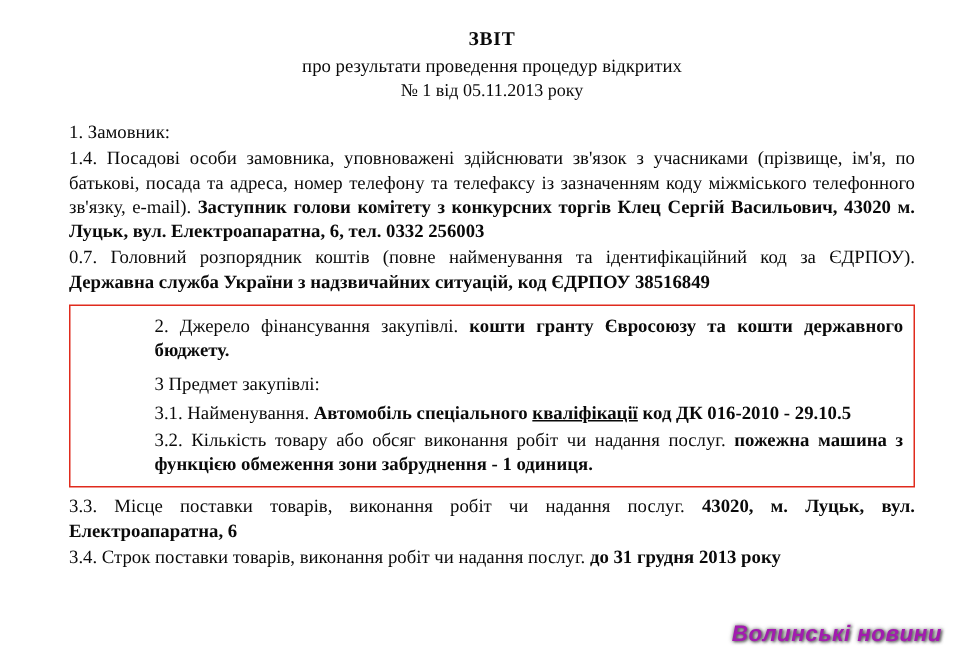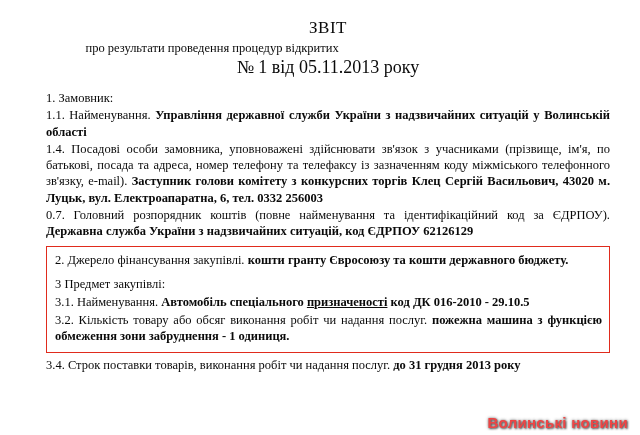--- a/index.html
+++ b/index.html
@@ -17,35 +17,35 @@
   }
   .page {
     position: relative;
     width: 640px;
     height: 435px;
     box-sizing: border-box;
     padding: 18px 30px 0 46px;
   }
   .title {
     text-align: center;
-    font-weight: normal;
-    font-size: 17px;
+    font-weight: bold;
+    font-size: 13px;
     letter-spacing: 0.5px;
     margin: 0 0 2px 0;
   }
   .subtitle {
-    text-align: left;
+    text-align: center;
     font-size: 12.5px;
     line-height: 1.28;
     margin: 0 auto;
     width: 86%;
   }
   .docnum {
     text-align: center;
-    font-size: 18px;
+    font-size: 12px;
     margin: 1px 0 6px 0;
   }
   .para {
     font-size: 12.5px;
     line-height: 1.3;
     margin: 0 0 1px 0;
     text-align: justify;
   }
   .b { font-weight: bold; }
   .u { text-decoration: underline; }
@@ -53,85 +53,86 @@
     font-size: 12.5px;
     line-height: 1.3;
     margin: 12px 0 1px 0;
   }
   .redbox {
     border: 1.4px solid #e02b1d;
     padding: 5px 7px 5px 8px;
     margin: 7px 0 4px 0;
     box-sizing: border-box;
   }
-  .redbox .para { margin-bottom: 2px; }
+  .redbox .para { margin-bottom: 2px; margin-left: 48px; }
   .gap { height: 5px; }
   .watermark {
     position: absolute;
     right: 12px;
     bottom: 4px;
     font-family: "Liberation Sans", sans-serif;
     font-size: 15px;
     font-weight: bold;
-    color: #ef4444;
+    font-style: italic;
+    color: #a21caf;
     text-shadow: 0 0 3px rgba(80,80,80,0.85), 1px 1px 2px rgba(60,60,60,0.8);
     letter-spacing: 0.3px;
   }
   .tail {
     margin-top: 2px;
   }
 </style>
 </head>
 <body>
 
 <div class="page">
 
   <div class="title">ЗВІТ</div>
   <div class="subtitle">про результати проведення процедур відкритих</div>
   <div class="docnum">№ 1 від  05.11.2013 року</div>
 
   <div class="sec-head">1.  Замовник:</div>
 
-  <p class="para">
-    <span>1.1.   Найменування.</span>
-    <span class="b">Управління державної служби України з надзвичайних ситуацій у Волинській області</span>
-  </p>
 
 
 
   <p class="para">
     <span>1.4.  Посадові  особи замовника, уповноважені здійснювати зв'язок  з учасниками (прізвище, ім'я, по батькові,  посада та адреса,  номер телефону та телефаксу із зазначенням коду міжміського телефонного зв'язку,  e-mail).</span>
     <span class="b">Заступник  голови комітету  з  конкурсних торгів Клец Сергій Васильович,  43020  м. Луцьк,  вул. Електроапаратна, 6, тел. 0332 256003</span>
   </p>
 
   <p class="para">
     <span>0.7.  Головний розпорядник коштів (повне найменування та ідентифікаційний код за ЄДРПОУ).</span>
-    <span class="b">Державна служба України з надзвичайних ситуацій, код ЄДРПОУ 62126129</span>
+    <span class="b">Державна служба України з надзвичайних ситуацій, код ЄДРПОУ 38516849</span>
   </p>
 
   <div class="redbox">
     <p class="para">
       <span>2.  Джерело фінансування закупівлі.</span>
       <span class="b">кошти гранту Євросоюзу та кошти державного бюджету.</span>
     </p>
     <div class="gap"></div>
     <p class="para">3  Предмет закупівлі:</p>
     <p class="para">
       <span>3.1.  Найменування.</span>
       <span class="b">Автомобіль спеціального</span>
-      <span class="b u">призначеності</span>
+      <span class="b u">кваліфікації</span>
       <span class="b">код ДК 016-2010 - 29.10.5</span>
     </p>
     <p class="para">
       <span>3.2.  Кількість товару або обсяг виконання робіт чи надання послуг.</span>
       <span class="b">пожежна машина з функцією обмеження зони забруднення - 1 одиниця.</span>
     </p>
   </div>
 
   <div class="tail">
+    <p class="para">
+      <span>3.3.   Місце поставки товарів, виконання робіт чи надання послуг.</span>
+      <span class="b">43020, м. Луцьк,  вул. Електроапаратна, 6</span>
+    </p>
     <p class="para">
       <span>3.4.  Строк поставки товарів, виконання робіт чи надання послуг.</span>
       <span class="b">до 31 грудня 2013 року</span>
     </p>
 
   </div>
 
   <div class="watermark">Волинські новини</div>
 </div>
 

